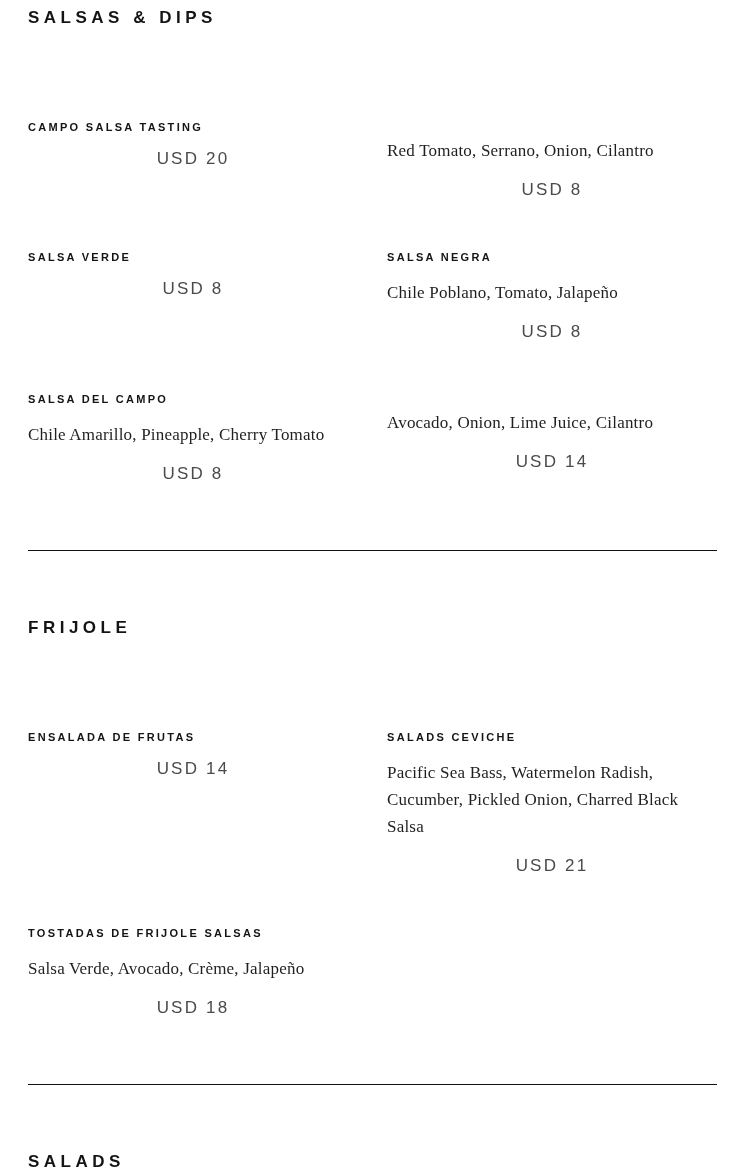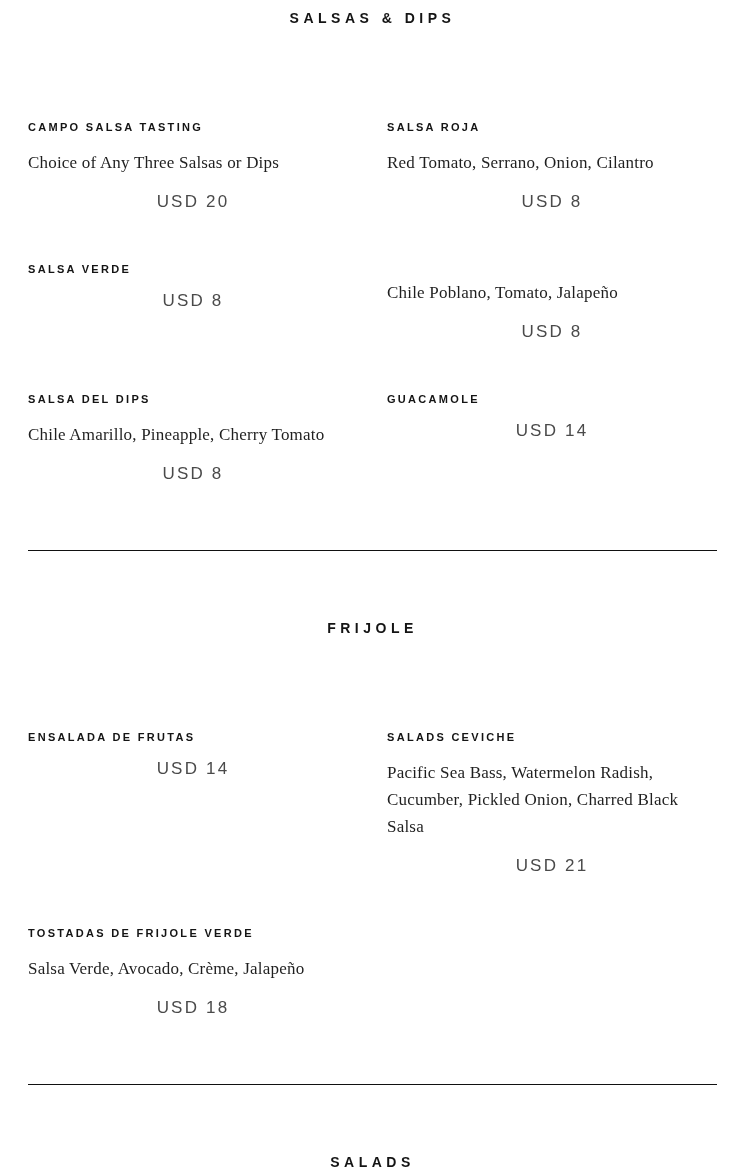--- a/index.html
+++ b/index.html
@@ -21,24 +21,24 @@
     border-top: 1px solid #111111;
     margin: 0;
     height: 0;
   }
   .menu-section:first-child .divider {
     display: none;
   }
   .section-title {
     margin: 0;
     padding-top: 69px;
-    text-align: center;
+    text-align: left;
     font-family: "Liberation Sans", sans-serif;
     font-weight: bold;
-    font-size: 14px;
+    font-size: 17px;
     line-height: 16px;
     letter-spacing: 4.5px;
     color: #141414;
   }
   .menu-section:first-child .section-title {
     padding-top: 0;
   }
   .section-items {
     margin-top: 95px;
     display: grid;
@@ -79,62 +79,61 @@
 </head>
 <body>
 
 <main class="menu-root">
     <section class="menu-section">
 
     <h2 class="section-title">SALSAS &amp; DIPS</h2>
     <div class="section-items">
         <article class="menu-item">
     <div class="item-name">CAMPO SALSA TASTING</div>
-    <div class="item-description">Choice of Any Three Salsas or Dips</div>
     <div class="item-price">USD 20</div>
   </article>
         <article class="menu-item">
-    <div class="item-name">SALSA ROJA</div>
     <div class="item-description">Red Tomato, Serrano, Onion, Cilantro</div>
     <div class="item-price">USD 8</div>
   </article>
         <article class="menu-item">
     <div class="item-name">SALSA VERDE</div>
     <div class="item-price">USD 8</div>
   </article>
         <article class="menu-item">
+    <div class="item-name">SALSA NEGRA</div>
     <div class="item-description">Chile Poblano, Tomato, Jalapeño</div>
     <div class="item-price">USD 8</div>
   </article>
         <article class="menu-item">
-    <div class="item-name">SALSA DEL DIPS</div>
+    <div class="item-name">SALSA DEL CAMPO</div>
     <div class="item-description">Chile Amarillo, Pineapple, Cherry Tomato</div>
     <div class="item-price">USD 8</div>
   </article>
         <article class="menu-item">
-    <div class="item-name">GUACAMOLE</div>
+    <div class="item-description">Avocado, Onion, Lime Juice, Cilantro</div>
     <div class="item-price">USD 14</div>
   </article>
       </div>
   </section>
     <section class="menu-section">
     <hr class="divider">
     <h2 class="section-title">FRIJOLE</h2>
     <div class="section-items">
         <article class="menu-item">
     <div class="item-name">ENSALADA DE FRUTAS</div>
     <div class="item-price">USD 14</div>
   </article>
         <article class="menu-item">
     <div class="item-name">SALADS CEVICHE</div>
     <div class="item-description">Pacific Sea Bass, Watermelon Radish, Cucumber, Pickled Onion, Charred Black Salsa</div>
     <div class="item-price">USD 21</div>
   </article>
         <article class="menu-item">
-    <div class="item-name">TOSTADAS DE FRIJOLE VERDE</div>
+    <div class="item-name">TOSTADAS DE FRIJOLE SALSAS</div>
     <div class="item-description">Salsa Verde, Avocado, Crème, Jalapeño</div>
     <div class="item-price">USD 18</div>
   </article>
       </div>
   </section>
     <section class="menu-section">
     <hr class="divider">
     <h2 class="section-title">SALADS</h2>
 
   </section>

